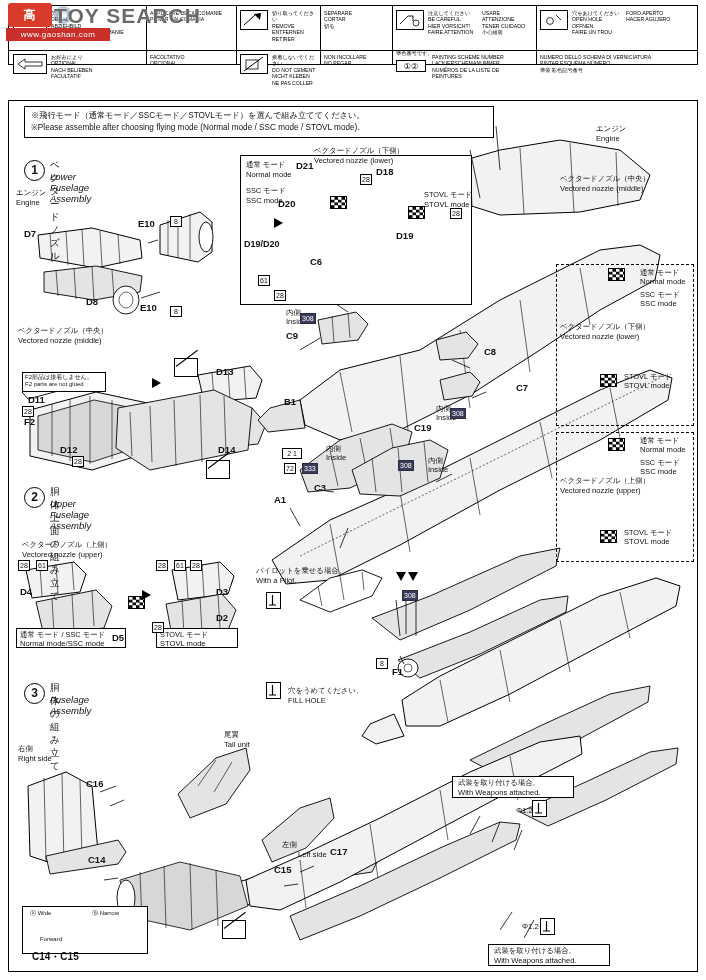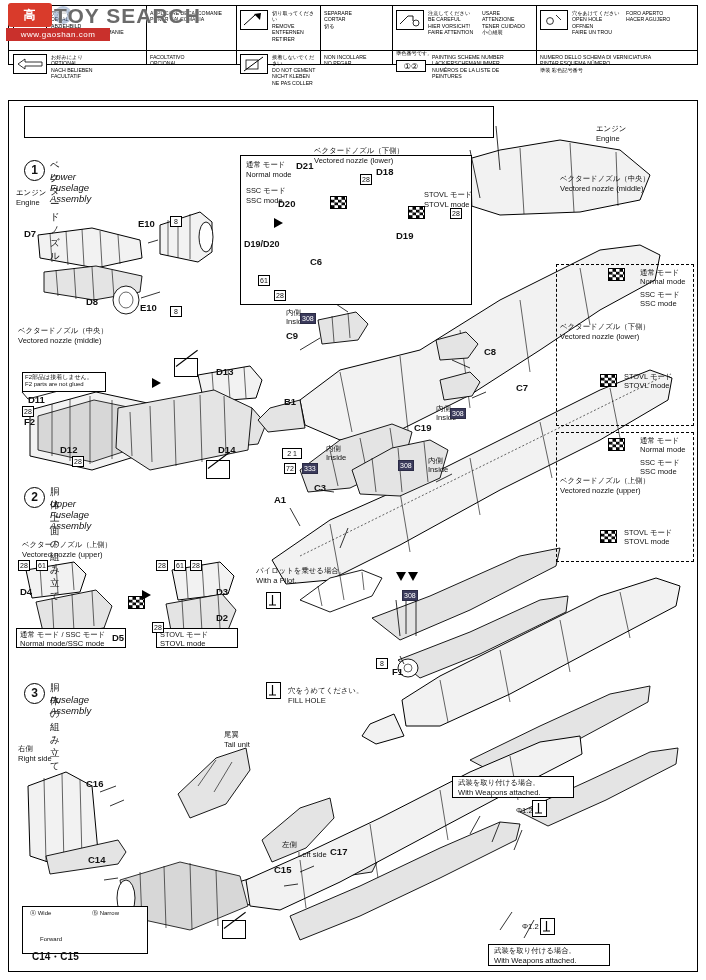--- a/index.html
+++ b/index.html
@@ -268,20 +268,22 @@
           <circle cx="13" cy="13" r="9" fill="#5577aa" opacity=".8"></circle>
           <circle cx="13" cy="13" r="4" fill="#fff"></circle>
         </svg>
     </div>
     <div class="wm-text">TOY SEARCH</div>
   </div>
 
   <div class="frame"></div>
 
   <div class="note-box">
+    <div>※飛行モード（通常モード／SSCモード／STOVLモード）を選んで組み立ててください。</div>
+    <div>※Please assemble after choosing flying mode (Normal mode / SSC mode / STOVL mode).</div>
   </div>
 
   <svg class="art">
 
     <path class="fus" d="M38 235 L92 228 L140 240 L142 258 L96 268 L40 258 Z"></path>
     <path class="lnx" d="M50 233 L52 262 M66 231 L68 265 M82 229 L84 266 M100 231 L102 266 M118 235 L120 264"></path>
     <path class="fus2" d="M44 272 L96 266 L142 276 L140 292 L94 300 L44 292 Z"></path>
     <path class="lnx" d="M56 270 L58 296 M74 268 L76 299 M92 267 L94 300 M112 270 L114 297"></path>
     <ellipse class="white" cx="126" cy="300" rx="13" ry="14"></ellipse>
     <ellipse class="lnx" cx="126" cy="300" rx="7" ry="8" fill="none"></ellipse>

